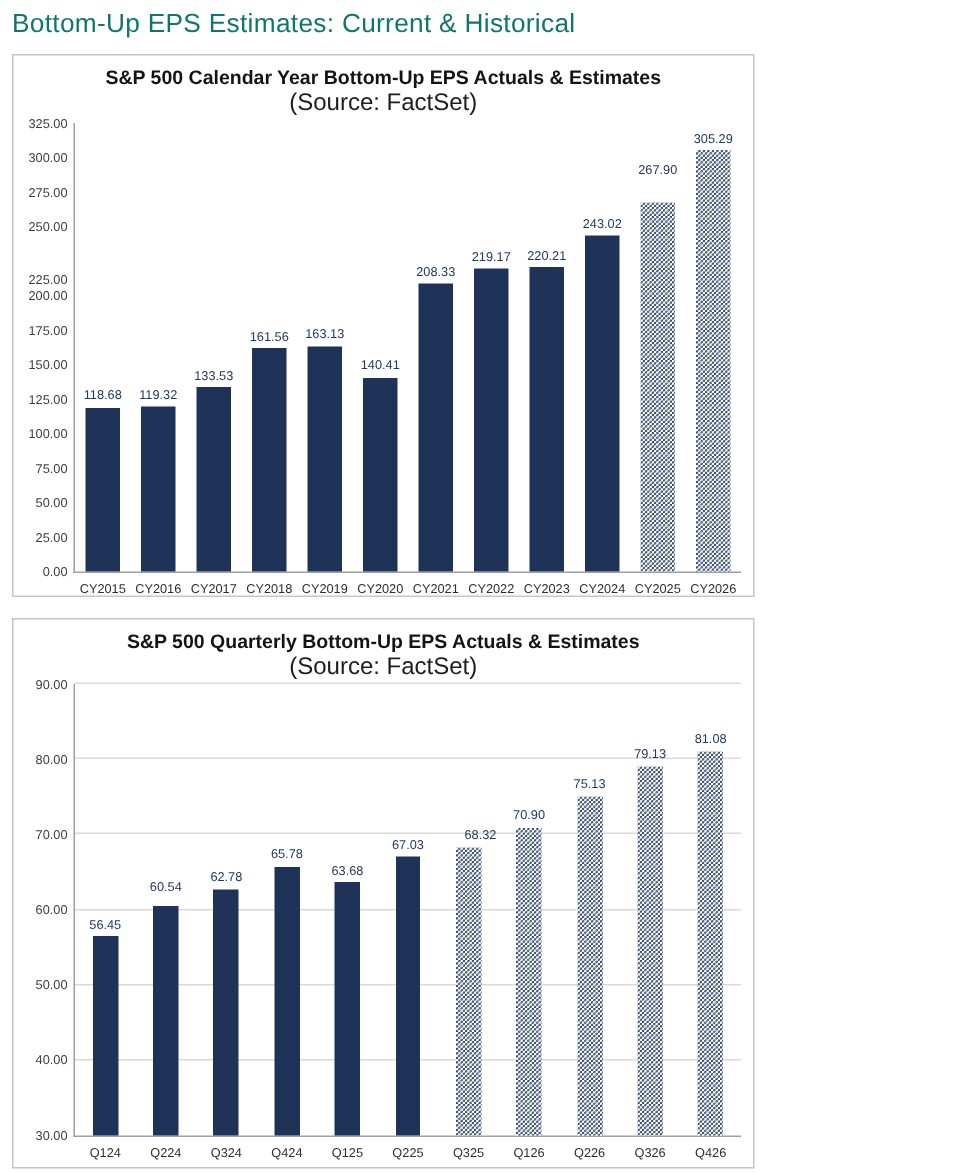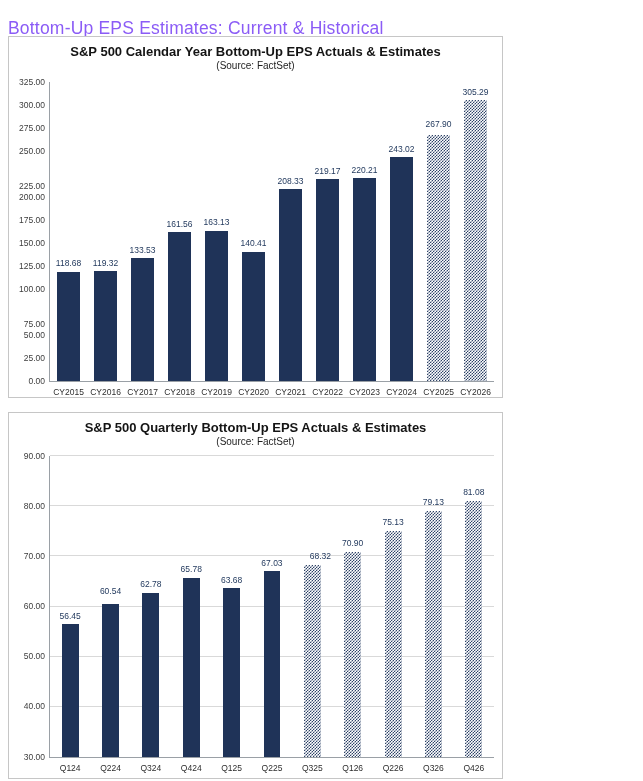--- a/index.html
+++ b/index.html
@@ -2,35 +2,35 @@
 <html><head>
 <meta charset="utf-8">
 <style>
   html,body{margin:0;padding:0;}
   body{
     width:643px;height:781px;position:relative;background:#ffffff;
     font-family:"Liberation Sans","DejaVu Sans",sans-serif;
     -webkit-font-smoothing:antialiased;overflow:hidden;
   }
   .page-header{
-    position:absolute;top:18px;left:8px;
-    font-size:17.5px;color:#8b5cf6;letter-spacing:.2px;
+    position:absolute;top:5px;left:8px;
+    font-size:17.5px;color:#0f766e;letter-spacing:.2px;
   }
   .chart-panel{
     position:absolute;left:8px;width:495px;background:#fff;
     border:1px solid #c6c6c6;box-sizing:border-box;
   }
   #chart0{top:36px;height:362px;}
   #chart1{top:412px;height:367px;}
   .chart-title{
     margin-top:7px;text-align:center;font-weight:bold;
     font-size:13px;color:#141414;
   }
   .chart-subtitle{
-    text-align:center;font-size:10px;color:#1e1e1e;margin-top:1px;
+    text-align:center;font-size:16px;color:#1e1e1e;margin-top:1px;
   }
   .plot-wrap{position:absolute;left:4px;right:6px;}
   #chart0 .plot-wrap{top:45px;height:300px;}
   #chart1 .plot-wrap{top:43px;height:302px;}
   .yaxis{position:absolute;left:0;top:0;bottom:0;width:36px;}
   .ytick{
     position:absolute;right:4px;font-size:8.5px;color:#3d3d3d;
     white-space:nowrap;line-height:1;
   }
   .plot{
@@ -67,21 +67,21 @@
 <div class="page-header">Bottom-Up EPS Estimates: Current &amp; Historical</div>
 
 <section class="chart-panel" id="chart0">
   <div class="chart-title">S&amp;P 500 Calendar Year Bottom-Up EPS Actuals &amp; Estimates</div>
   <div class="chart-subtitle">(Source: FactSet)</div>
   <div class="plot-wrap">
     <div class="yaxis">
         <div class="ytick" style="bottom: -3px;">0.00</div>
         <div class="ytick" style="bottom: 20px;">25.00</div>
         <div class="ytick" style="bottom: 43px;">50.00</div>
-        <div class="ytick" style="bottom: 54px;">75.00</div>
+        <div class="ytick" style="bottom: 66px;">75.00</div>
         <div class="ytick" style="bottom: 89px;">100.00</div>
         <div class="ytick" style="bottom: 112px;">125.00</div>
         <div class="ytick" style="bottom: 135px;">150.00</div>
         <div class="ytick" style="bottom: 158px;">175.00</div>
         <div class="ytick" style="bottom: 181px;">200.00</div>
         <div class="ytick" style="bottom: 192px;">225.00</div>
         <div class="ytick" style="bottom: 227px;">250.00</div>
         <div class="ytick" style="bottom: 250px;">275.00</div>
         <div class="ytick" style="bottom: 273px;">300.00</div>
         <div class="ytick" style="bottom: 296px;">325.00</div>
@@ -131,21 +131,21 @@
           <div class="val" style="bottom: 206.593px;">220.21</div>
           <div class="bar" style="height: 202.593px; width: 60%; background: rgb(31, 51, 88);"></div>
           <div class="cat">CY2023</div>
         </div>
         <div class="col">
           <div class="val" style="bottom: 227.578px;">243.02</div>
           <div class="bar" style="height: 223.578px; width: 60%; background: rgb(31, 51, 88);"></div>
           <div class="cat">CY2024</div>
         </div>
         <div class="col">
-          <div class="val" style="bottom: 253px;">267.90</div>
+          <div class="val" style="bottom: 264px;">267.90</div>
           <div class="bar est" style="height: 246.468px; width: 60%;"></div>
           <div class="cat">CY2025</div>
         </div>
         <div class="col">
           <div class="val" style="bottom: 284.867px;">305.29</div>
           <div class="bar est" style="height: 280.867px; width: 60%;"></div>
           <div class="cat">CY2026</div>
         </div>
       </div>
   </div>

